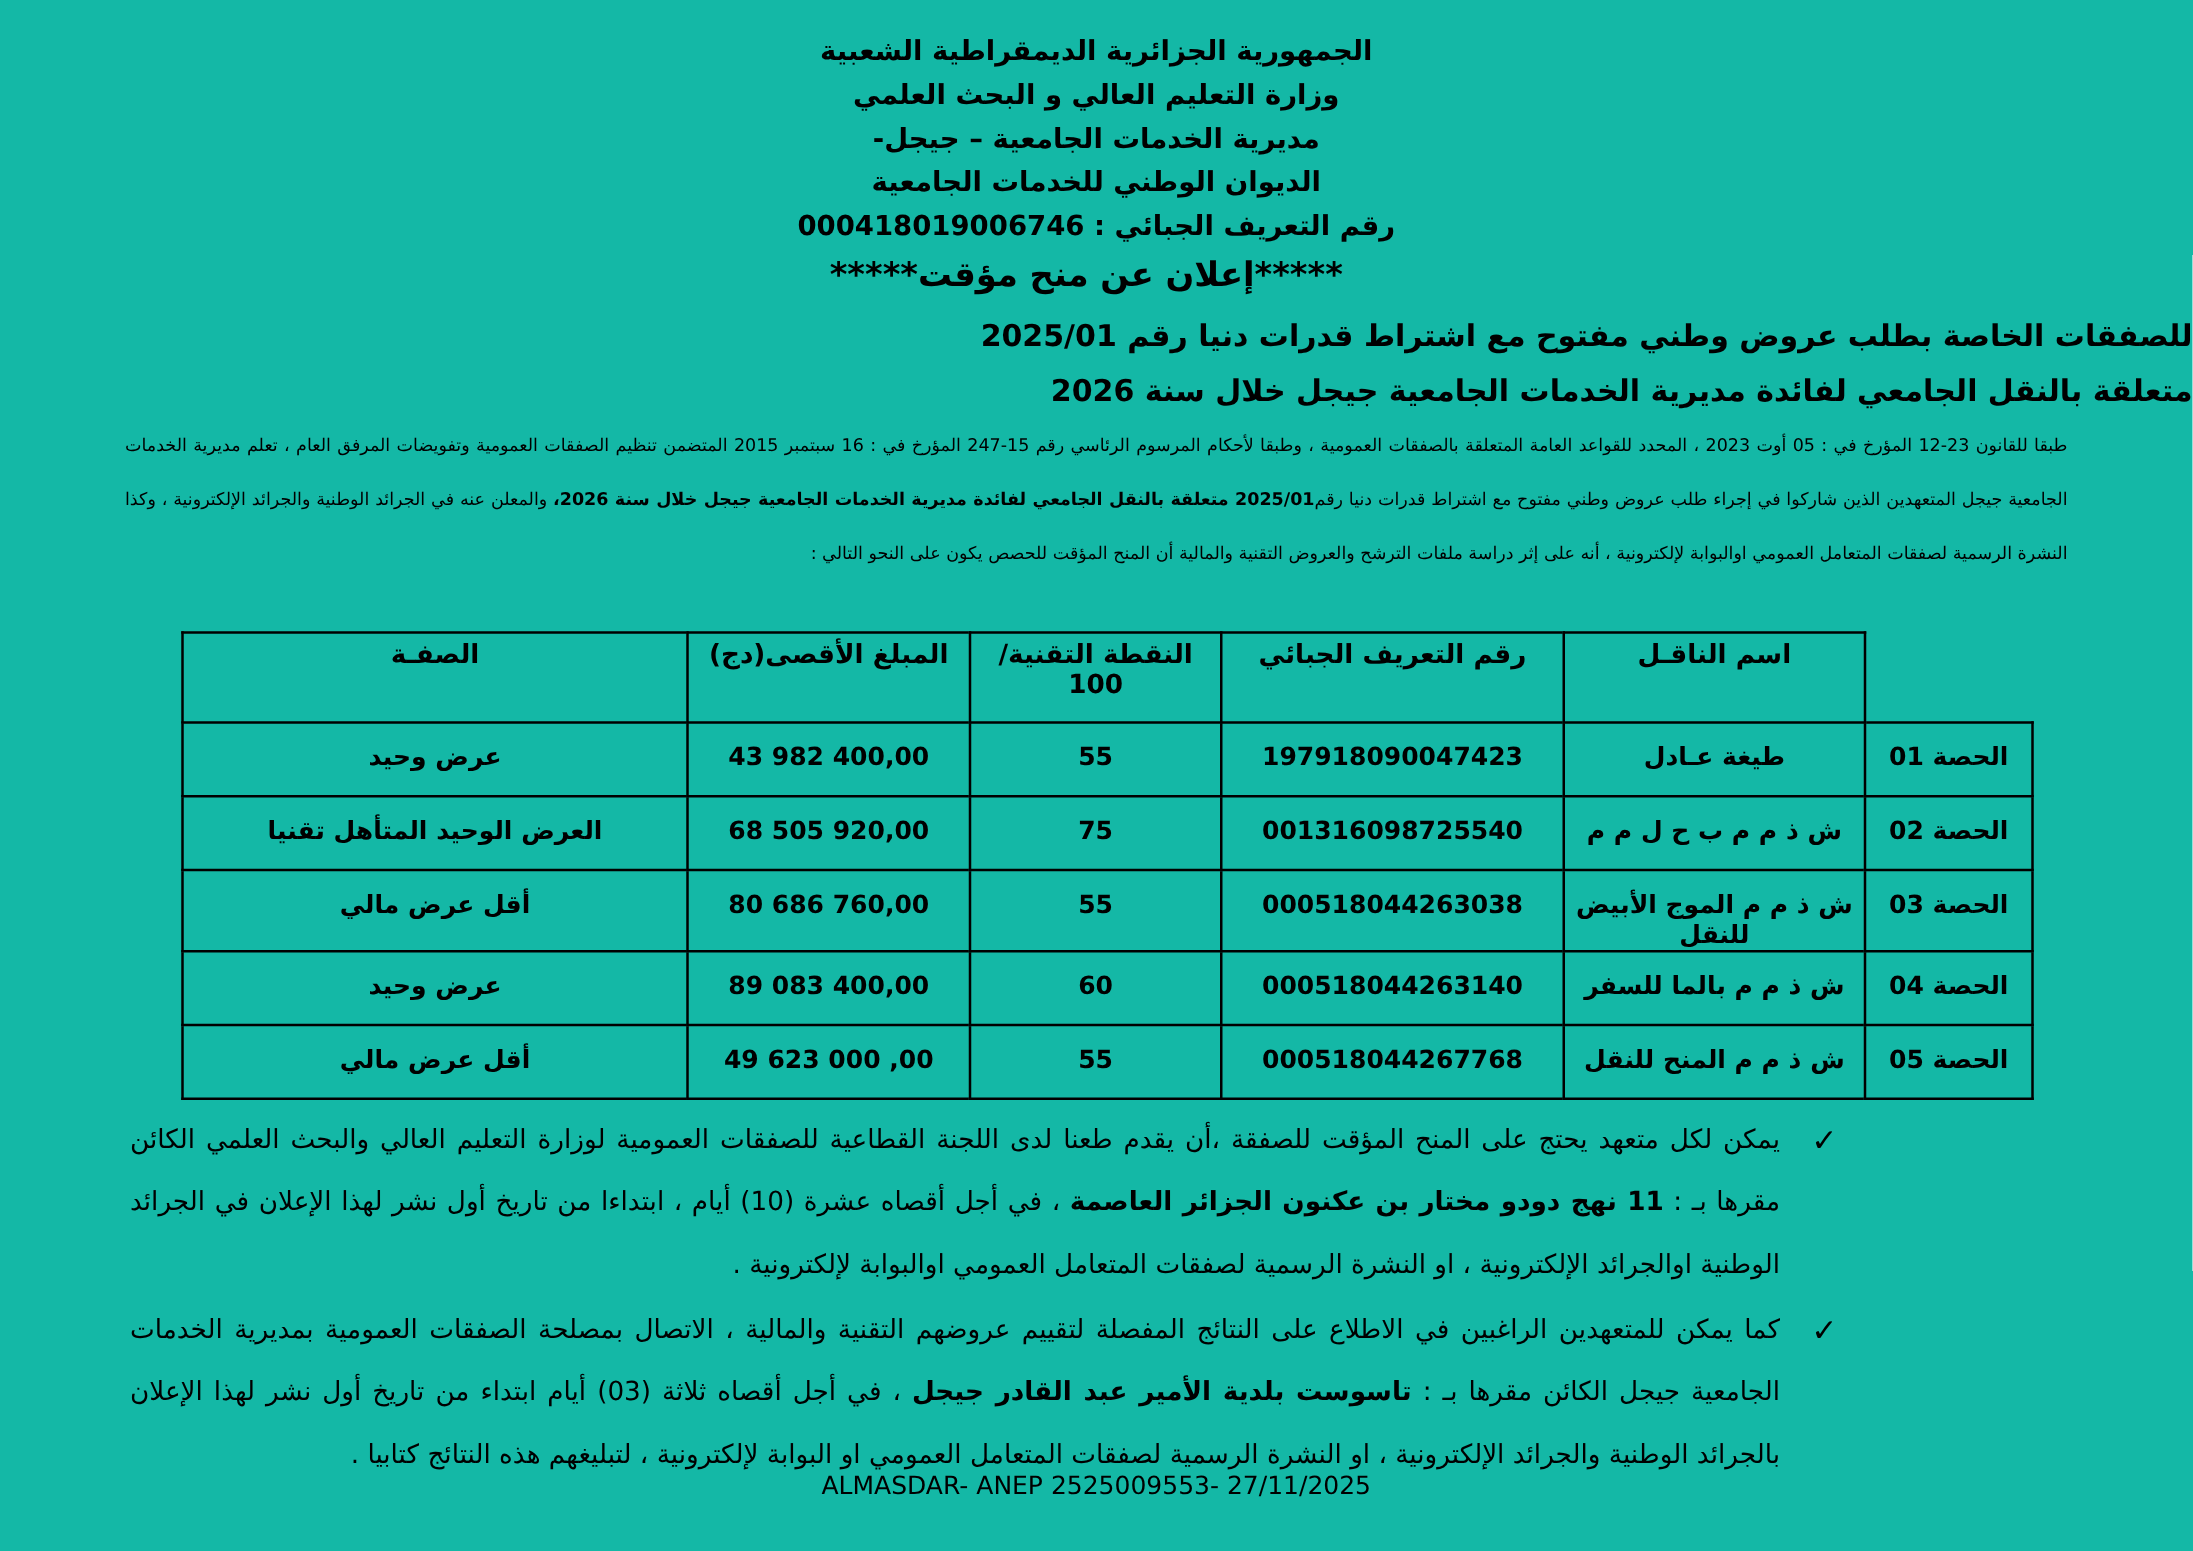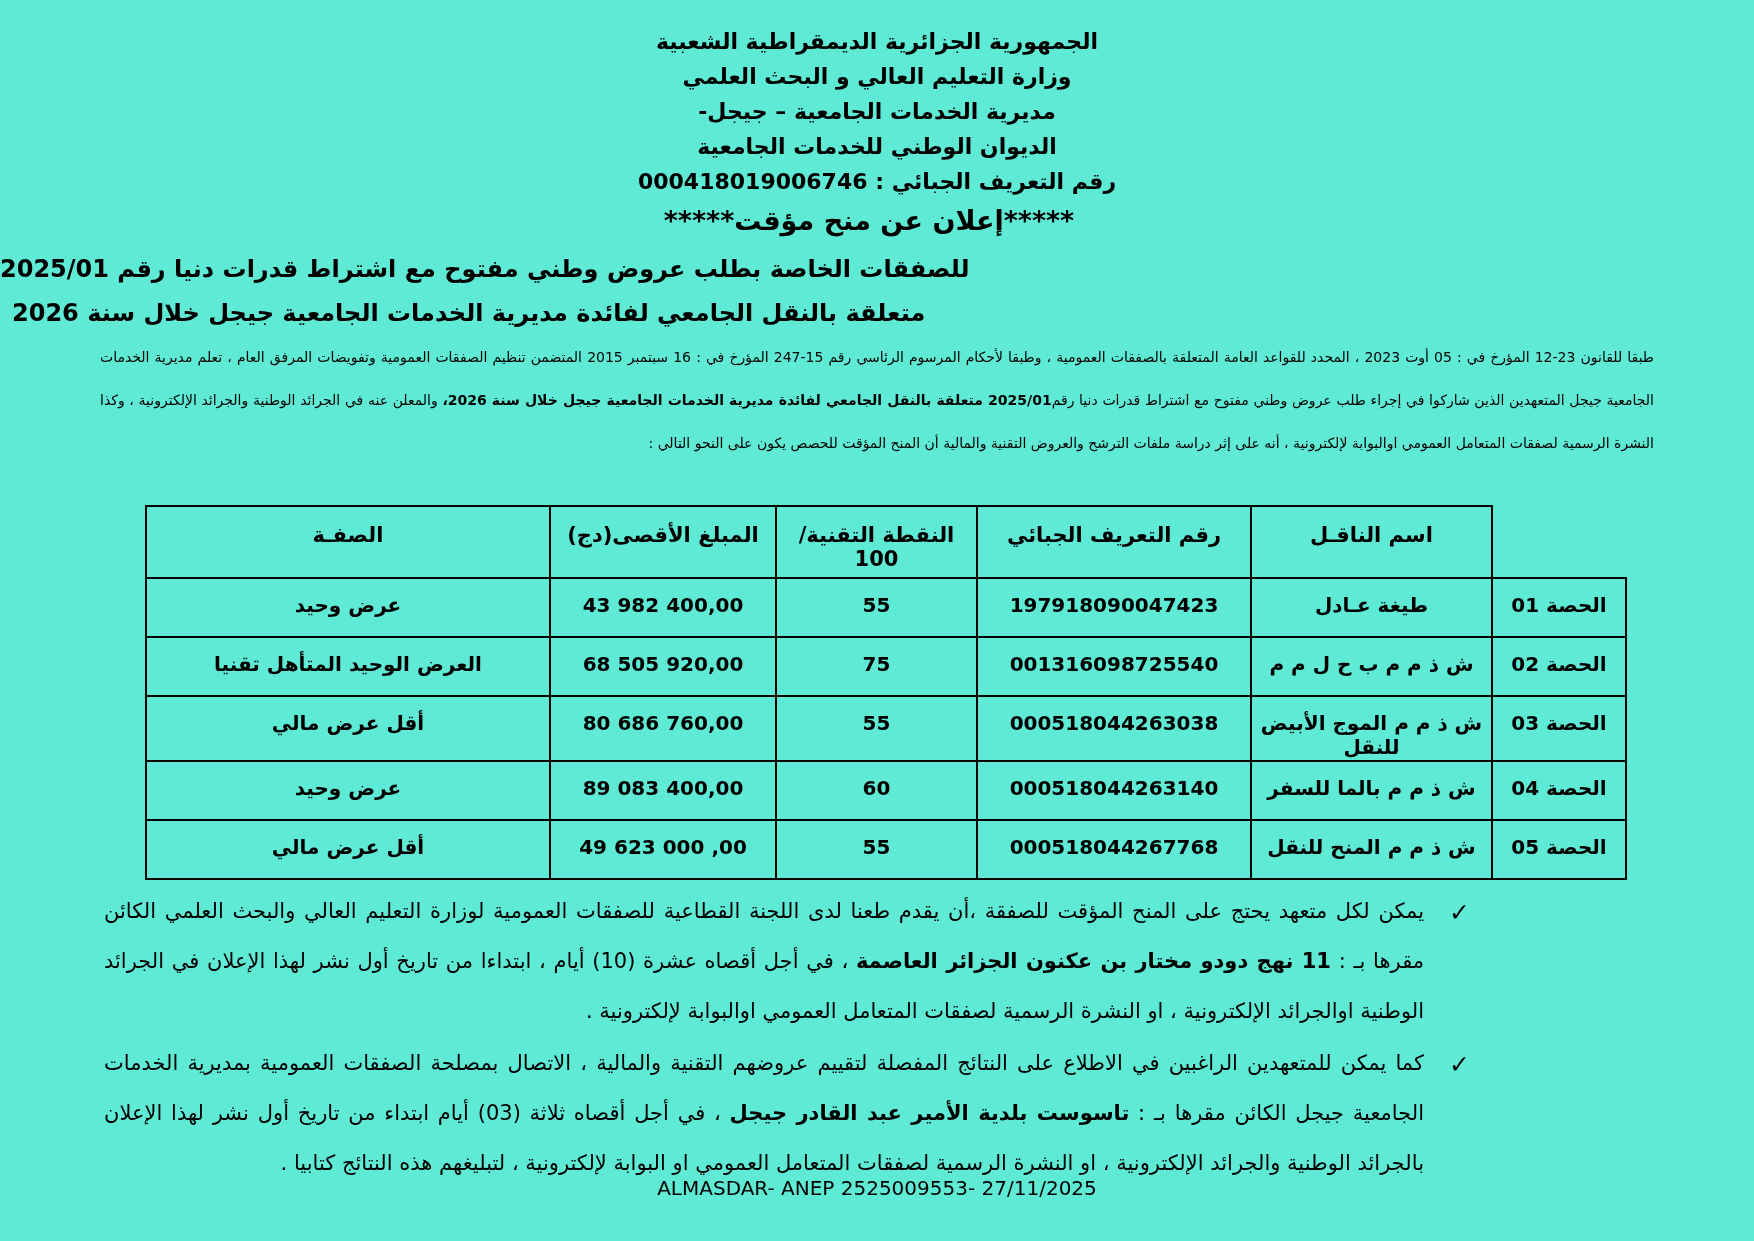--- a/index.html
+++ b/index.html
@@ -1,34 +1,34 @@
 <!DOCTYPE html>
 <html lang="ar" dir="rtl"><head>
 <meta charset="utf-8">
 <style>
   html,body { margin:0; padding:0; background:#ffffff; }
   .page {
     position:relative;
     width:1754px; height:1241px;
-    background:#5eead4;
+    background:#14b8a6;
     color:#000;
     font-family:"DejaVu Sans", sans-serif;
     direction:rtl;
     overflow:hidden;
   }
   .doc-header {
     position:absolute; top:24px; left:0; right:0;
     text-align:center; font-weight:bold;
     font-size:22px; line-height:35px;
   }
   .doc-title {
     position:absolute; top:205px; left:0; right:16px;
     text-align:center; font-weight:bold; font-size:27px;
   }
-  .doc-sub { position:absolute; left:0; right:0; text-align:left; font-weight:bold; font-size:24px; }
+  .doc-sub { position:absolute; left:0; right:0; text-align:right; font-weight:bold; font-size:24px; }
   .sub1 { top:255px; }
   .sub2 { top:299px;margin-left:12px; }
   .intro {
     position:absolute; top:336px; left:100px; right:100px;
     margin:0;
     font-size:14px; line-height:43px;
     text-align:justify;
   }
   .intro b { font-weight:bold; }
   .grant-table {
@@ -36,21 +36,21 @@
     border-collapse:collapse; table-layout:fixed;
     width:1480px;
   }
   .grant-table th, .grant-table td {
     border:2px solid #000;
     font-weight:bold; text-align:center;
     vertical-align:top; overflow:hidden;
   }
   .grant-table thead tr { height:72px; }
   .grant-table tbody tr { height:59px; }
-  .grant-table th { font-size:21px; padding-top:16px; }
+  .grant-table th { font-size:21px; padding-top:4px; }
   .grant-table td { font-size:20px; padding-top:14px; }
   .grant-table .ghost { border:none; background:transparent; }
   .num { direction:ltr; unicode-bidi:isolate; }
   .lot-cell { font-size:21px; }
   .notes { position:absolute; top:886px; right:330px; left:104px; }
   .note {
     position:relative; margin:0 0 2px 0;
     font-size:21px; line-height:50px;
     text-align:justify;
   }

